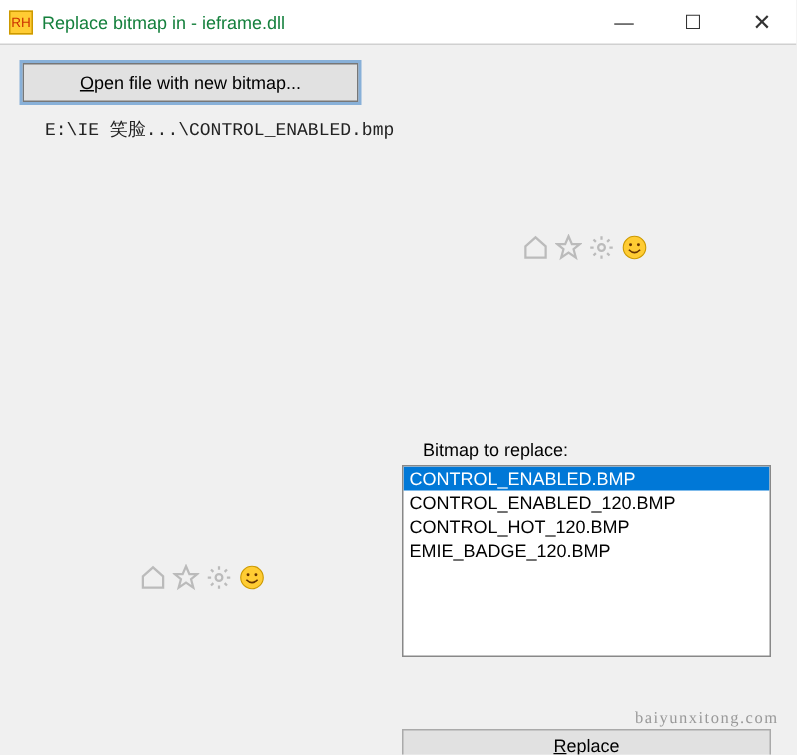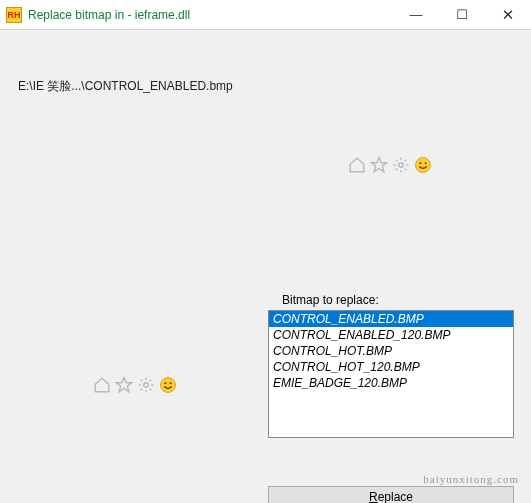--- a/index.html
+++ b/index.html
@@ -17,21 +17,21 @@
     border-bottom: 1px solid #d0d0d0;
     display: flex;
     align-items: center;
     padding-left: 6px;
   }
   .app-icon {
     width: 16px; height: 16px;
     background: #ffcc33;
     border: 1px solid #cc9900;
     color: #cc3300;
-    font-weight: bold;
+    font-weight: normal;
     font-size: 9px;
     line-height: 14px;
     text-align: center;
     margin-right: 6px;
   }
   .title-text { color: #15803d; flex: 0 0 auto; }
   .title-spacer { flex: 1; }
   .win-controls { display: flex; height: 100%; }
   .win-btn {
     width: 46px; height: 100%;
@@ -51,22 +51,23 @@
     width: 224px; height: 26px;
     background: #e1e1e1;
     border: 1px solid #777;
     outline: 2px solid #88b0d8;
     text-align: center;
     line-height: 24px;
     font-size: 12px;
   }
   .path-text {
     position: absolute;
-    left: 18px; top: 48px;
+    left: 30px; top: 48px;
     color: #222;
+    font-family: Liberation Mono, monospace;
   }
   .preview-top {
     position: absolute;
     left: 265px; top: 20px;
     width: 250px; height: 230px;
     display: flex; align-items: center; justify-content: center;
   }
   .preview-bottom {
     position: absolute;
     left: 15px; top: 255px;
@@ -80,21 +81,20 @@
     left: 282px; top: 263px;
   }
   .listbox {
     position: absolute;
     left: 268px; top: 280px;
     width: 246px; height: 128px;
     background: #fff;
     border: 1px solid #888;
     overflow-y: scroll;
     font-size: 12px;
-    font-style: italic;
   }
   .listbox .item {
     padding: 1px 4px;
     white-space: nowrap;
   }
   .listbox .item.selected {
     background: #0078d7;
     color: #fff;
   }
   .replace-btn, .close-btn {
@@ -131,20 +131,23 @@
   <div class="title-spacer"></div>
   <div class="win-controls">
     <div class="win-btn">—</div>
     <div class="win-btn">☐</div>
     <div class="win-btn close">✕</div>
   </div>
 </div>
 
 <div class="client">
 
+  <div class="open-btn">
+    <span style="text-decoration:underline">O</span><span>pen file with new bitmap...</span>
+  </div>
 
   <div class="path-text">E:\IE 笑脸...\CONTROL_ENABLED.bmp</div>
 
   <div class="preview-top">
     <div class="icon-row">
       <svg viewBox="0 0 24 24" fill="none" stroke="#bbb" stroke-width="2">
           <path d="M3 11 L12 3 L21 11 V21 H3 Z"></path>
         </svg>
       <svg viewBox="0 0 24 24" fill="none" stroke="#bbb" stroke-width="2">
           <path d="M12 2 L15 9 L22 9 L16.5 13.5 L18.5 21 L12 16.5 L5.5 21 L7.5 13.5 L2 9 L9 9 Z"></path>
@@ -181,21 +184,20 @@
           <path d="M7 14 Q12 19 17 14" fill="none" stroke="#663300" stroke-width="1.5"></path>
         </svg>
     </div>
   </div>
 
   <div class="list-label">Bitmap to replace:</div>
 
   <div class="listbox" id="bitmap-list">
       <div class="item selected">CONTROL_ENABLED.BMP</div>
       <div class="item">CONTROL_ENABLED_120.BMP</div>
-      <div class="item">CONTROL_HOT.BMP</div>
       <div class="item">CONTROL_HOT_120.BMP</div>
       <div class="item">EMIE_BADGE_120.BMP</div>
     </div>
 
   <div class="replace-btn">
     <span style="text-decoration:underline">R</span><span>eplace</span>
   </div>
 
   <div class="close-btn">
     <span>Cl</span><span style="text-decoration:underline">o</span><span>se</span>

